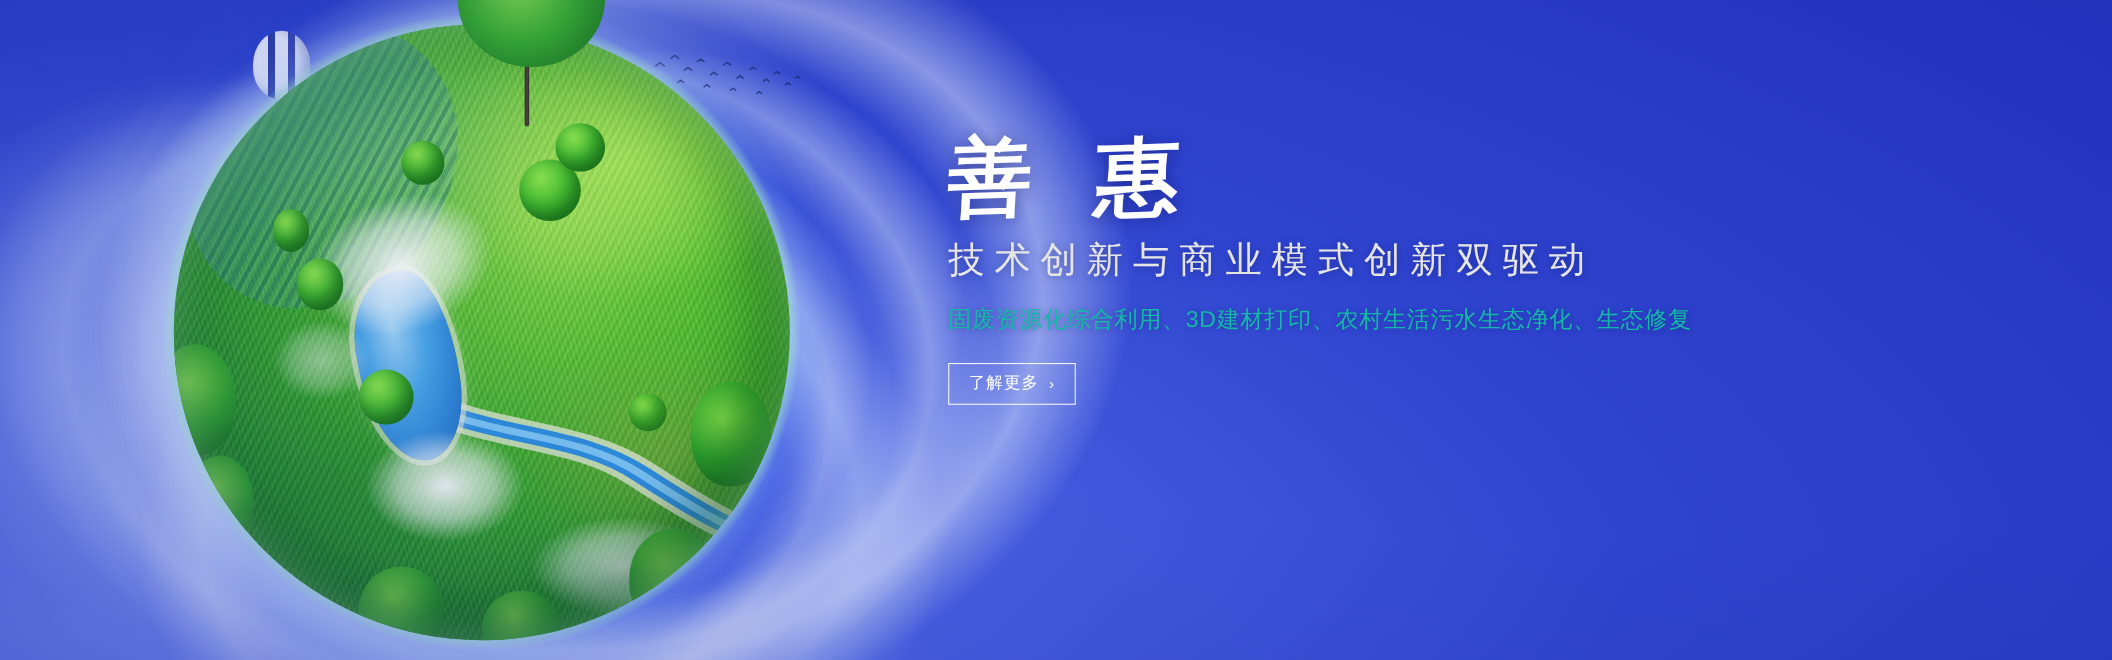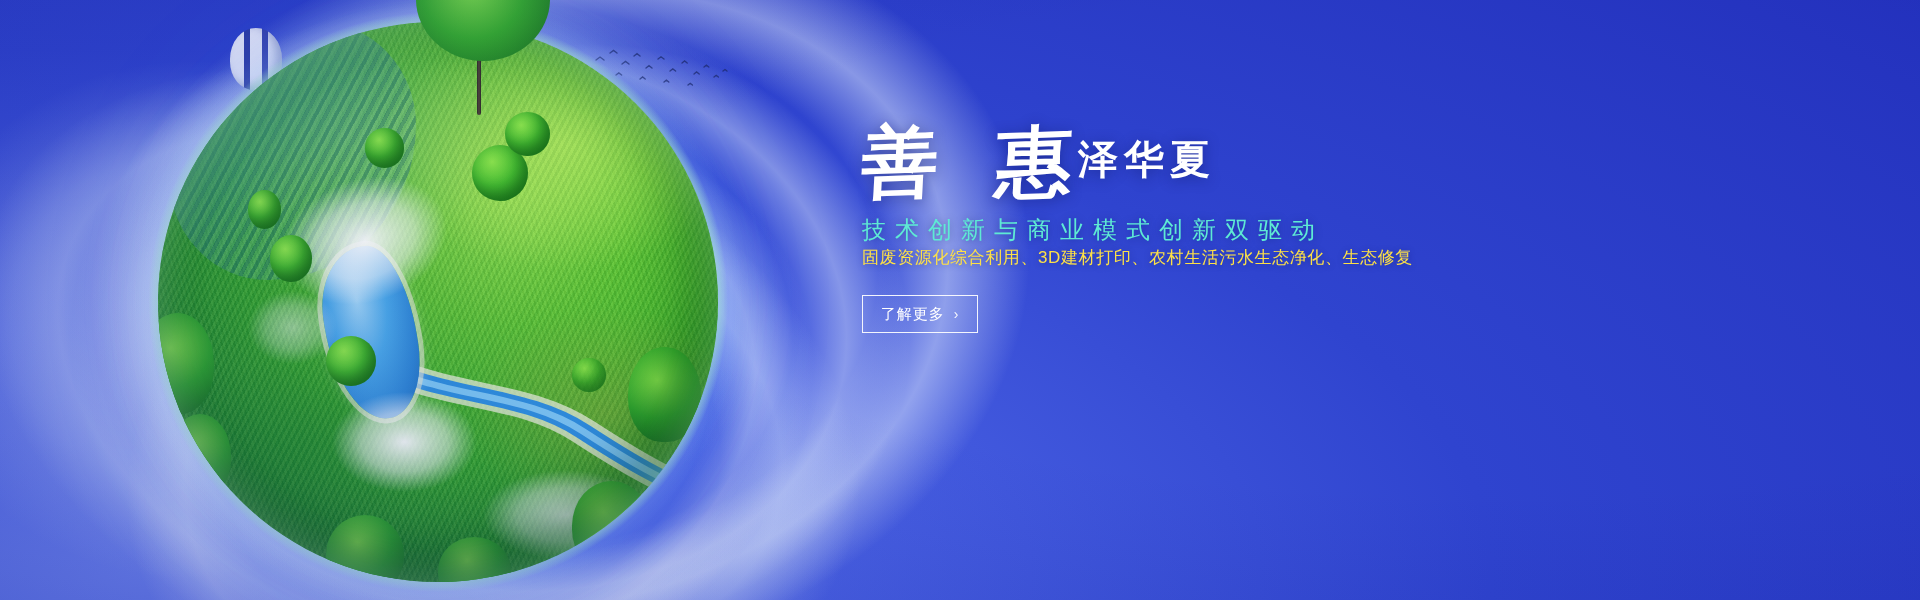--- a/index.html
+++ b/index.html
@@ -156,26 +156,27 @@
   }
   .hl-rest{
     font-family:"Liberation Serif","DejaVu Serif",serif;
     font-size:40px;line-height:1.6;font-weight:700;letter-spacing:6px;
     padding-bottom:6px;
   }
   .hl-gap{width:52px;}
 
   .subtitle{
     margin-top:16px;
-    color:#5eead4;font-size:24px;font-weight:400;letter-spacing:9px;
+    color:#e5e5e5;font-size:33px;font-weight:400;letter-spacing:9px;
     text-shadow:0 1px 8px rgba(10,20,90,.40);
     white-space:nowrap;
   }
   .desc{
-    color:#fde047;font-size:17px;font-weight:400;letter-spacing:.6px;
+    margin-top:17px;
+    color:#14b8a6;font-size:21px;font-weight:400;letter-spacing:.6px;
     text-shadow:0 1px 6px rgba(10,20,90,.35);
     white-space:nowrap;
   }
   .cta{
     margin-top:26px;
     display:inline-flex;align-items:center;justify-content:center;gap:9px;
     width:116px;height:38px;
     border:1px solid rgba(255,255,255,.92);
     background:transparent;color:#fff;
     font-size:15px;letter-spacing:1px;
@@ -273,21 +274,20 @@
   </div>
 
   <div class="bg-vignette"></div>
 
   <div class="content">
 
     <div class="headline">
       <span class="hl-big">善</span>
       <span class="hl-gap"></span>
       <span class="hl-big">惠</span>
-      <span class="hl-rest">泽华夏</span>
     </div>
 
     <div class="subtitle">技术创新与商业模式创新双驱动</div>
 
     <div class="desc">固废资源化综合利用、3D建材打印、农村生活污水生态净化、生态修复</div>
 
     <button class="cta">
       <span>了解更多</span>
       <span class="chev">›</span>
     </button>

